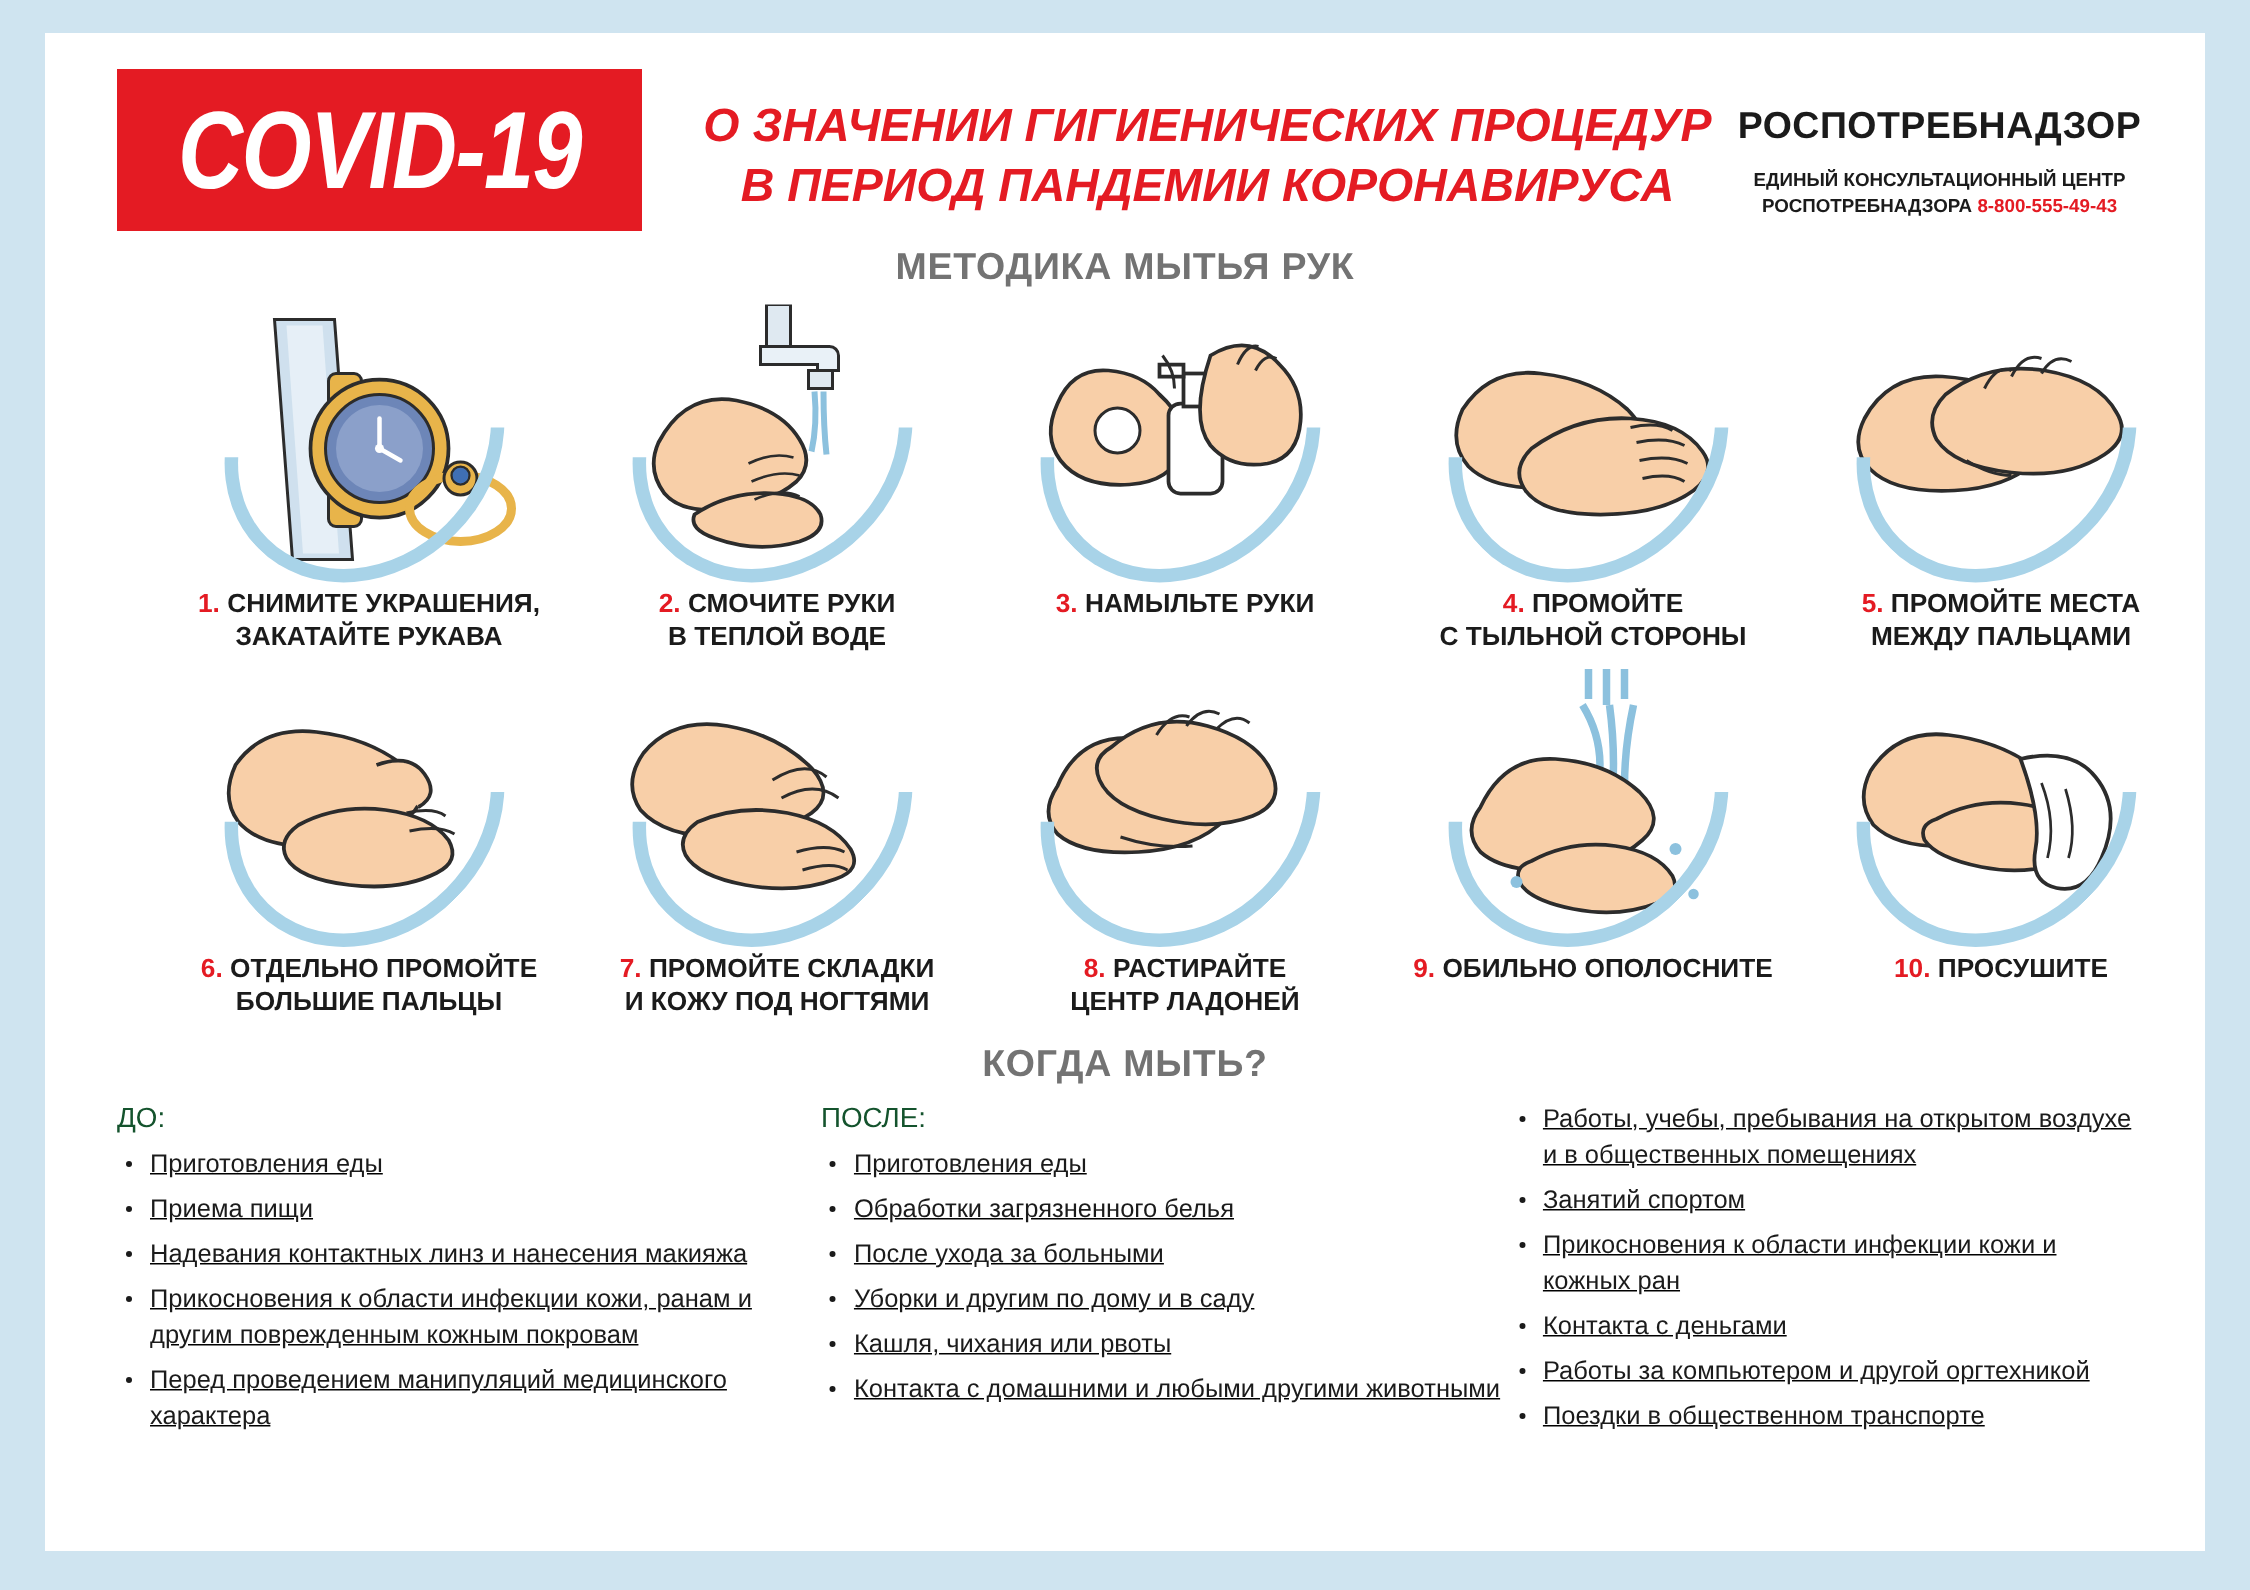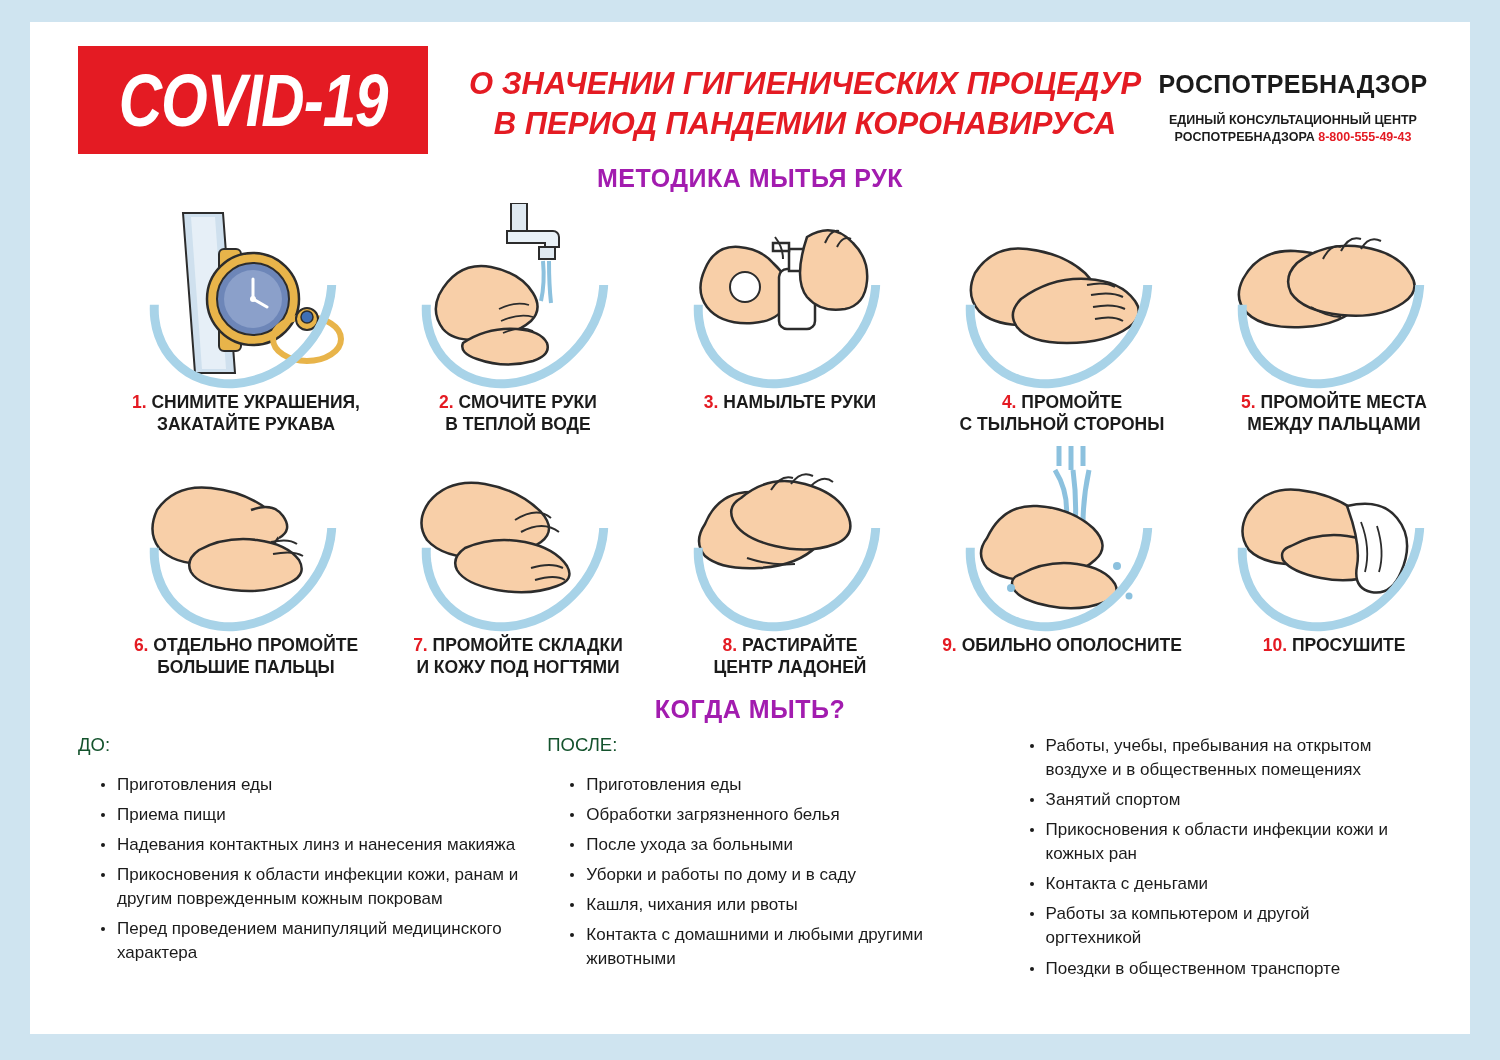--- a/index.html
+++ b/index.html
@@ -83,21 +83,21 @@
   .rpn-phone {
     color: #e41b23;
     font-weight: bold;
   }
 
   
   .section-title {
     text-align: center;
     font-size: 25px;
     font-weight: bold;
-    color: #a21caf;
+    color: #737373;
     letter-spacing: 0.5px;
   }
   #method-title { margin-top: -6px; }
 
   .steps-row {
     display: flex;
     justify-content: flex-end;
     margin-top: 10px;
   }
   .step {
@@ -143,22 +143,23 @@
   .col-a { width: 470px; }
   .col-b { width: 460px; }
   .col-c { width: 420px; }
   .col-head {
     font-size: 18.5px;
     color: #14532d;
     margin-bottom: 8px;
   }
   ul.bullets {
     list-style: none;
-    margin: 17px;
+    margin: 0;
     padding: 0;
+    text-decoration: underline;
   }
   ul.bullets li {
     position: relative;
     padding-left: 22px;
     font-size: 17px;
     color: #1b1b1b;
     line-height: 1.42;
     margin-bottom: 6px;
   }
   ul.bullets li:before {
@@ -425,21 +426,21 @@
         <li>Перед проведением манипуляций медицинского характера</li>
       </ul>
     </div>
 
     <div class="when-col col-b">
       <div class="col-head">ПОСЛЕ:</div>
       <ul class="bullets">
         <li>Приготовления еды</li>
         <li>Обработки загрязненного белья</li>
         <li>После ухода за больными</li>
-        <li>Уборки и работы по дому и в саду</li>
+        <li>Уборки и другим по дому и в саду</li>
         <li>Кашля, чихания или рвоты</li>
         <li>Контакта с домашними и любыми другими животными</li>
       </ul>
     </div>
 
     <div class="when-col col-c">
       <ul class="bullets col-c-offset">
         <li>Работы, учебы, пребывания на открытом воздухе и в общественных помещениях</li>
         <li>Занятий спортом</li>
         <li>Прикосновения к области инфекции кожи и кожных ран</li>

